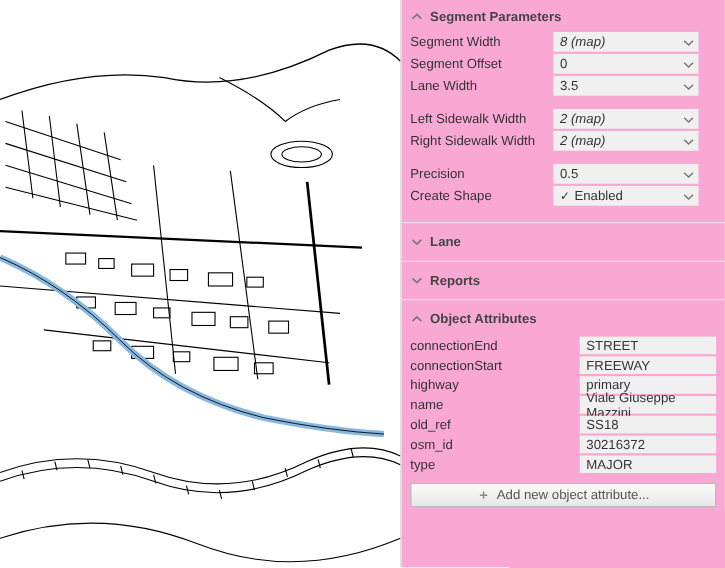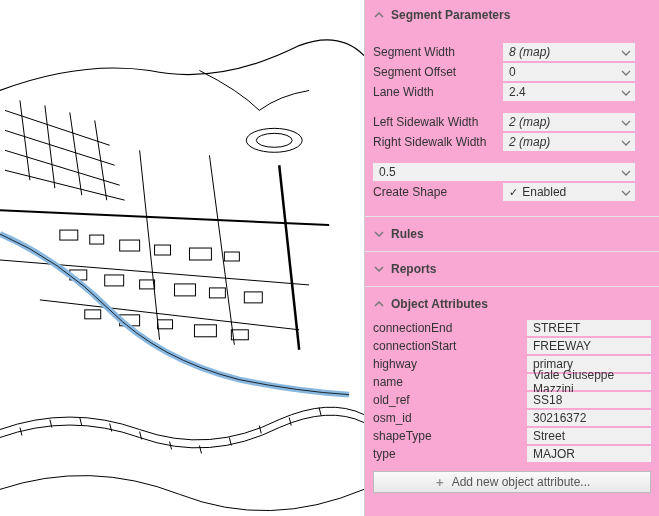--- a/index.html
+++ b/index.html
@@ -38,21 +38,21 @@
     .section-header .chev {
       width: 12px;
       height: 12px;
       margin-right: 6px;
       display: inline-flex;
       align-items: center;
       justify-content: center;
     }
     .chev svg { stroke: #777; stroke-width: 1.5; fill: none; }
     hr.sep { border: none; border-top: 1px solid #e5e5e5; margin: 6px 0; }
-    .param-rows { padding: 2px 16px 8px 0; margin-top: 14px; }
+    .param-rows { padding: 2px 16px 8px 0; }
     .param-row {
       display: flex;
       align-items: center;
       padding: 1px 8px;
       height: 20px;
     }
     .param-label {
       width: 130px;
       color: #333;
     }
@@ -204,21 +204,21 @@
       <div class="param-value">
         <span>0</span>
         <span class="dd"><svg viewBox="0 0 10 10">
               <path d="M1 3 L5 7 L9 3" stroke="#777" stroke-width="1.3" fill="none"></path>
             </svg></span>
       </div>
     </div>
     <div class="param-row">
       <div class="param-label">Lane Width</div>
       <div class="param-value">
-        <span>2.4</span>
+        <span>3.5</span>
         <span class="dd"><svg viewBox="0 0 10 10">
               <path d="M1 3 L5 7 L9 3" stroke="#777" stroke-width="1.3" fill="none"></path>
             </svg></span>
       </div>
     </div>
     <div class="param-gap"></div>
     <div class="param-row">
       <div class="param-label">Left Sidewalk Width</div>
       <div class="param-value italic">
         <span>2 (map)</span>
@@ -231,20 +231,21 @@
       <div class="param-label">Right Sidewalk Width</div>
       <div class="param-value italic">
         <span>2 (map)</span>
         <span class="dd"><svg viewBox="0 0 10 10">
               <path d="M1 3 L5 7 L9 3" stroke="#777" stroke-width="1.3" fill="none"></path>
             </svg></span>
       </div>
     </div>
     <div class="param-gap"></div>
     <div class="param-row">
+      <div class="param-label">Precision</div>
       <div class="param-value">
         <span>0.5</span>
         <span class="dd"><svg viewBox="0 0 10 10">
               <path d="M1 3 L5 7 L9 3" stroke="#777" stroke-width="1.3" fill="none"></path>
             </svg></span>
       </div>
     </div>
     <div class="param-row">
       <div class="param-label">Create Shape</div>
       <div class="param-value">
@@ -258,21 +259,21 @@
   </div>
 
   <hr class="sep">
 
   <div class="section-header">
     <span class="chev">
         <svg viewBox="0 0 12 12">
           <path d="M2 4 L6 8 L10 4"></path>
         </svg>
       </span>
-    <span>Rules</span>
+    <span>Lane</span>
   </div>
 
   <hr class="sep">
 
   <div class="section-header">
     <span class="chev">
         <svg viewBox="0 0 12 12">
           <path d="M2 4 L6 8 L10 4"></path>
         </svg>
       </span>
@@ -321,26 +322,20 @@
           <span>SS18</span>
         </div>
     </div>
     <div class="attr-row">
       <div class="attr-label">osm_id</div>
       <div class="attr-value">
           <span>30216372</span>
         </div>
     </div>
     <div class="attr-row">
-      <div class="attr-label">shapeType</div>
-      <div class="attr-value">
-          <span>Street</span>
-        </div>
-    </div>
-    <div class="attr-row">
       <div class="attr-label">type</div>
       <div class="attr-value">
           <span>MAJOR</span>
         </div>
     </div>
   </div>
 
   <div class="add-btn">
     <span class="plus">＋</span>
     <span>Add new object attribute...</span>

